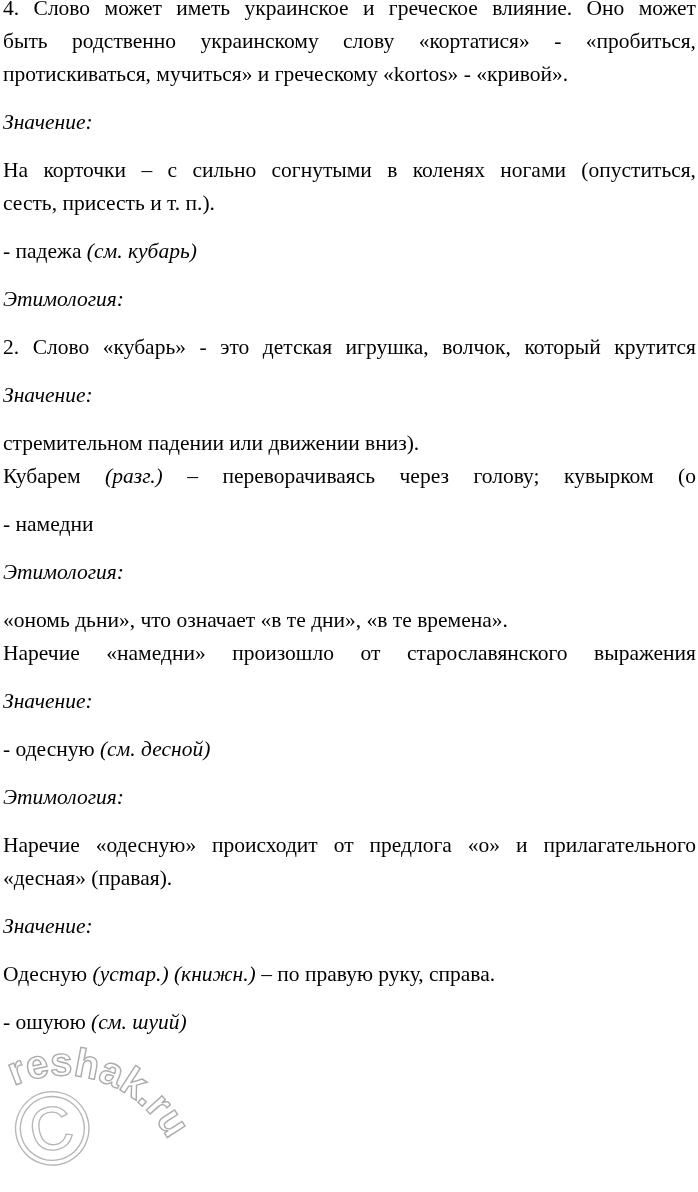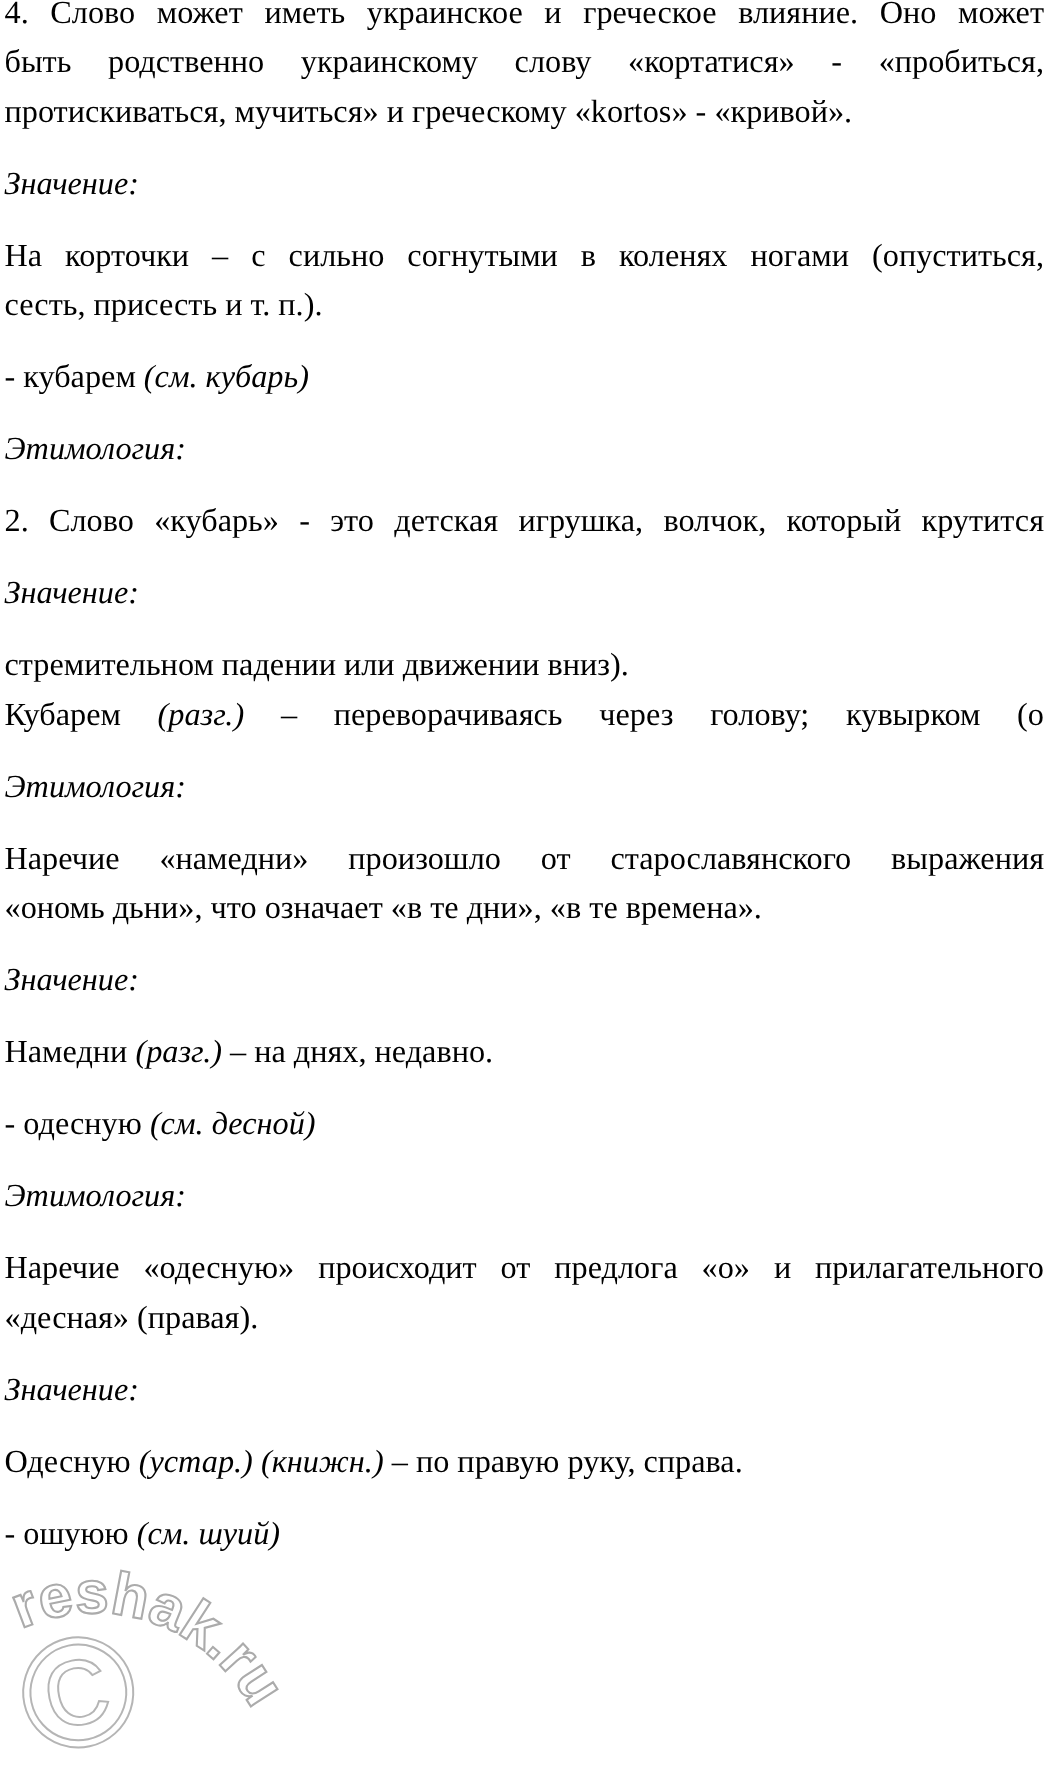--- a/index.html
+++ b/index.html
@@ -65,47 +65,47 @@
       <div class="line"><span>протискиваться, мучиться» и греческому «kortos» - «кривой».</span></div>
     </div>
     <div class="block label">
       <div class="line"><span class="it">Значение:</span></div>
     </div>
     <div class="block paragraph">
       <div class="line just"><span>На корточки – с сильно согнутыми в коленях ногами (опуститься,</span></div>
       <div class="line"><span>сесть, присесть и т. п.).</span></div>
     </div>
     <div class="block item">
-      <div class="line"><span>- кубарем </span><span class="it">(см. кубарь)</span></div>
+      <div class="line"><span>- падежа </span><span class="it">(см. кубарь)</span></div>
     </div>
     <div class="block label">
       <div class="line"><span class="it">Этимология:</span></div>
     </div>
     <div class="block paragraph">
       <div class="line just"><span>2. Слово «кубарь» - это детская игрушка, волчок, который крутится</span></div>
     </div>
     <div class="block label">
       <div class="line"><span class="it">Значение:</span></div>
     </div>
     <div class="block paragraph">
       <div class="line"><span>стремительном падении или движении вниз).</span></div>
       <div class="line just"><span>Кубарем </span><span class="it">(разг.)</span><span> – переворачиваясь через голову; кувырком (о</span></div>
     </div>
+    <div class="block item">
+      <div class="line"><span>- намедни</span></div>
+    </div>
     <div class="block label">
       <div class="line"><span class="it">Этимология:</span></div>
     </div>
     <div class="block paragraph">
+      <div class="line"><span>«ономь дьни», что означает «в те дни», «в те времена».</span></div>
       <div class="line just"><span>Наречие «намедни» произошло от старославянского выражения</span></div>
-      <div class="line"><span>«ономь дьни», что означает «в те дни», «в те времена».</span></div>
     </div>
     <div class="block label">
       <div class="line"><span class="it">Значение:</span></div>
-    </div>
-    <div class="block paragraph">
-      <div class="line"><span>Намедни </span><span class="it">(разг.)</span><span> – на днях, недавно.</span></div>
     </div>
     <div class="block item">
       <div class="line"><span>- одесную </span><span class="it">(см. десной)</span></div>
     </div>
     <div class="block label">
       <div class="line"><span class="it">Этимология:</span></div>
     </div>
     <div class="block paragraph">
       <div class="line just"><span>Наречие «одесную» происходит от предлога «о» и прилагательного</span></div>
       <div class="line"><span>«десная» (правая).</span></div>

